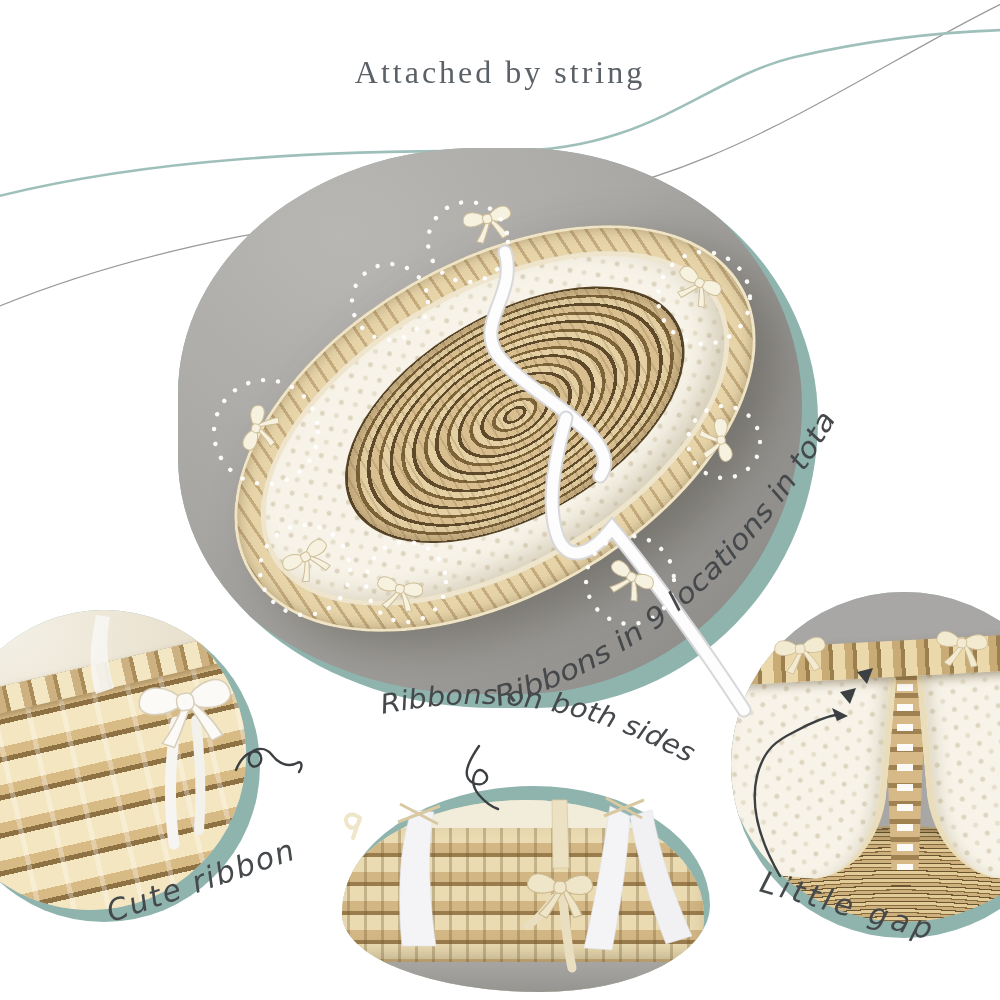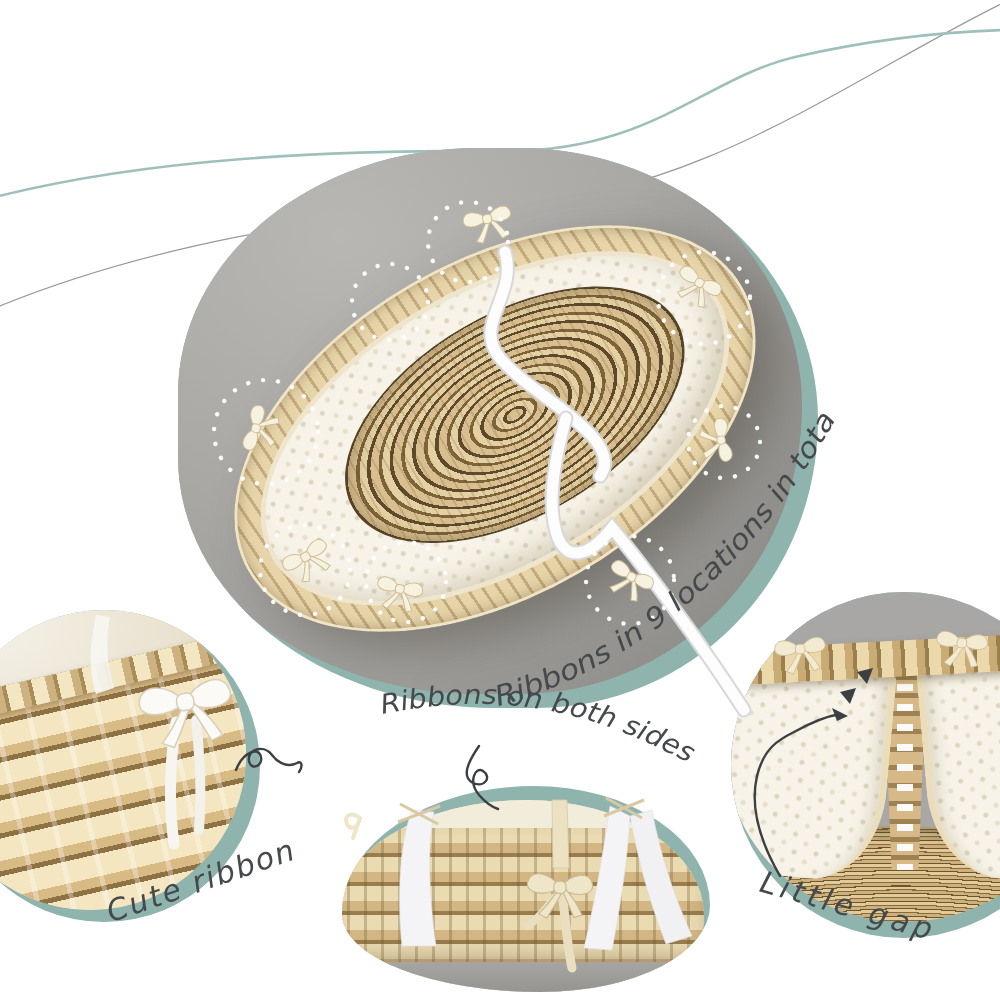--- a/index.html
+++ b/index.html
@@ -221,16 +221,17 @@
       <path id="arc-sides" d="M 382,714 C 486,694 574,700 694,766" fill="none"></path>
     </defs>
     <text class="svgtext" font-size="28">
       <textPath href="#arc-total" textLength="465" lengthAdjust="spacingAndGlyphs">Ribbons in 9 locations in total</textPath>
     </text>
     <text class="svgtext" font-size="27">
       <textPath href="#arc-sides" textLength="318" lengthAdjust="spacingAndGlyphs">Ribbons on both sides</textPath>
     </text>
   </svg>
 
+  <div id="title">Attached by string</div>
   <div id="label-cute" class="hand">Cute ribbon</div>
   <div id="label-gap" class="hand">Little gap</div>
 
 </div>
 
 </body></html>

